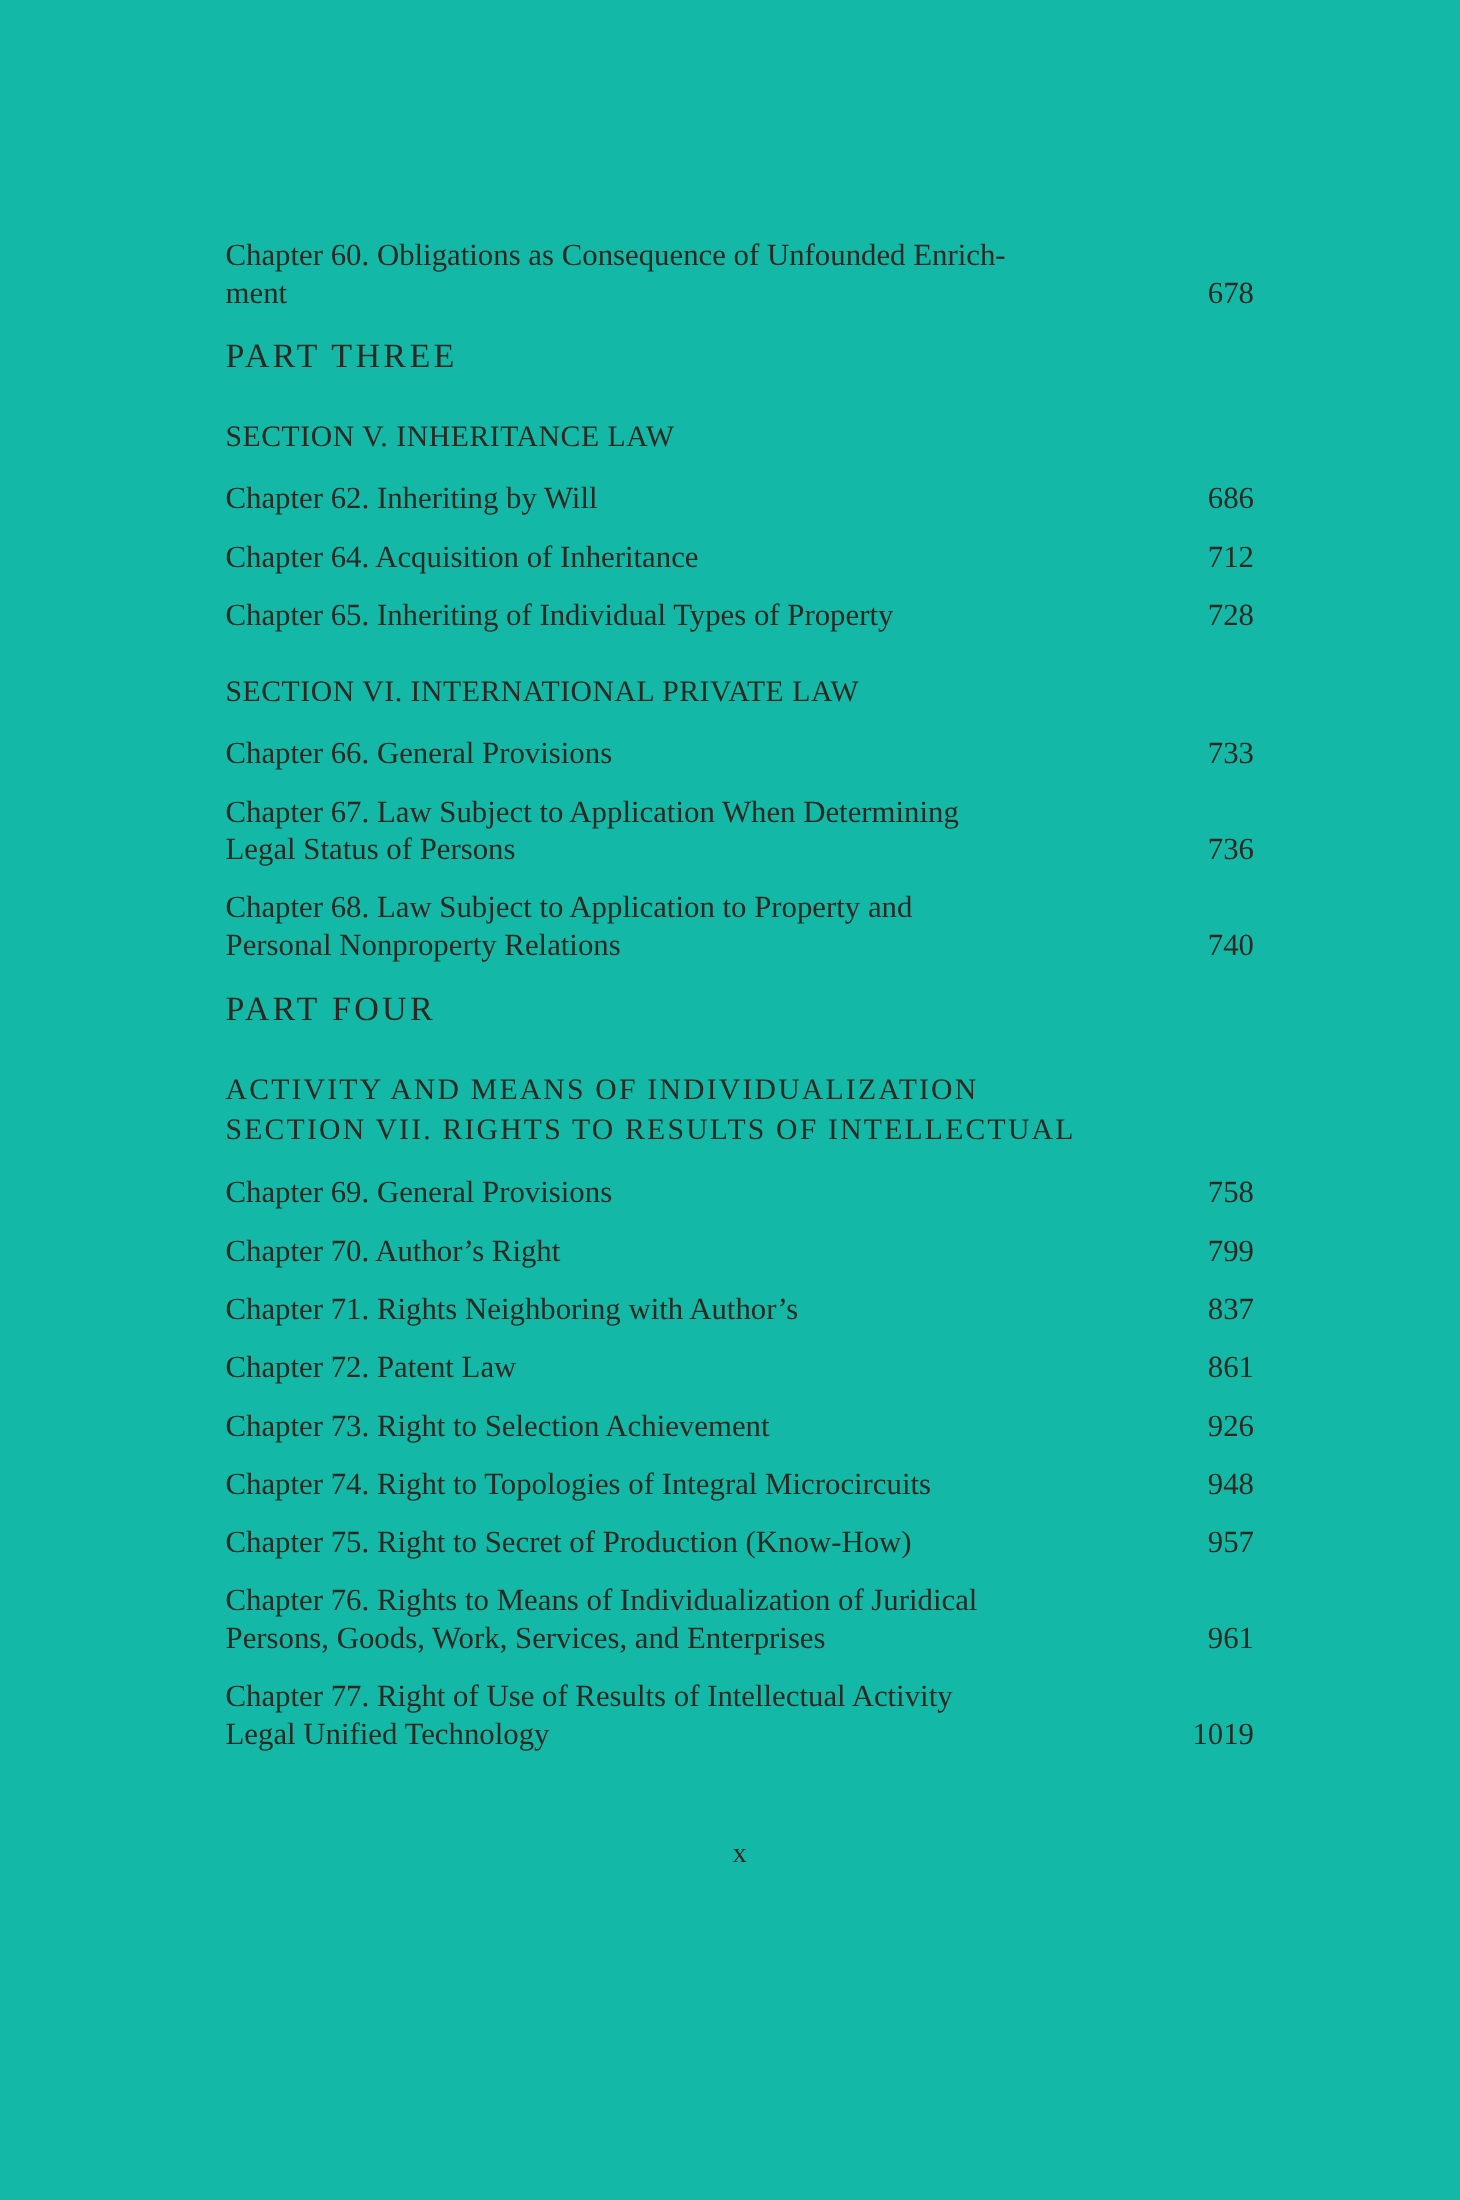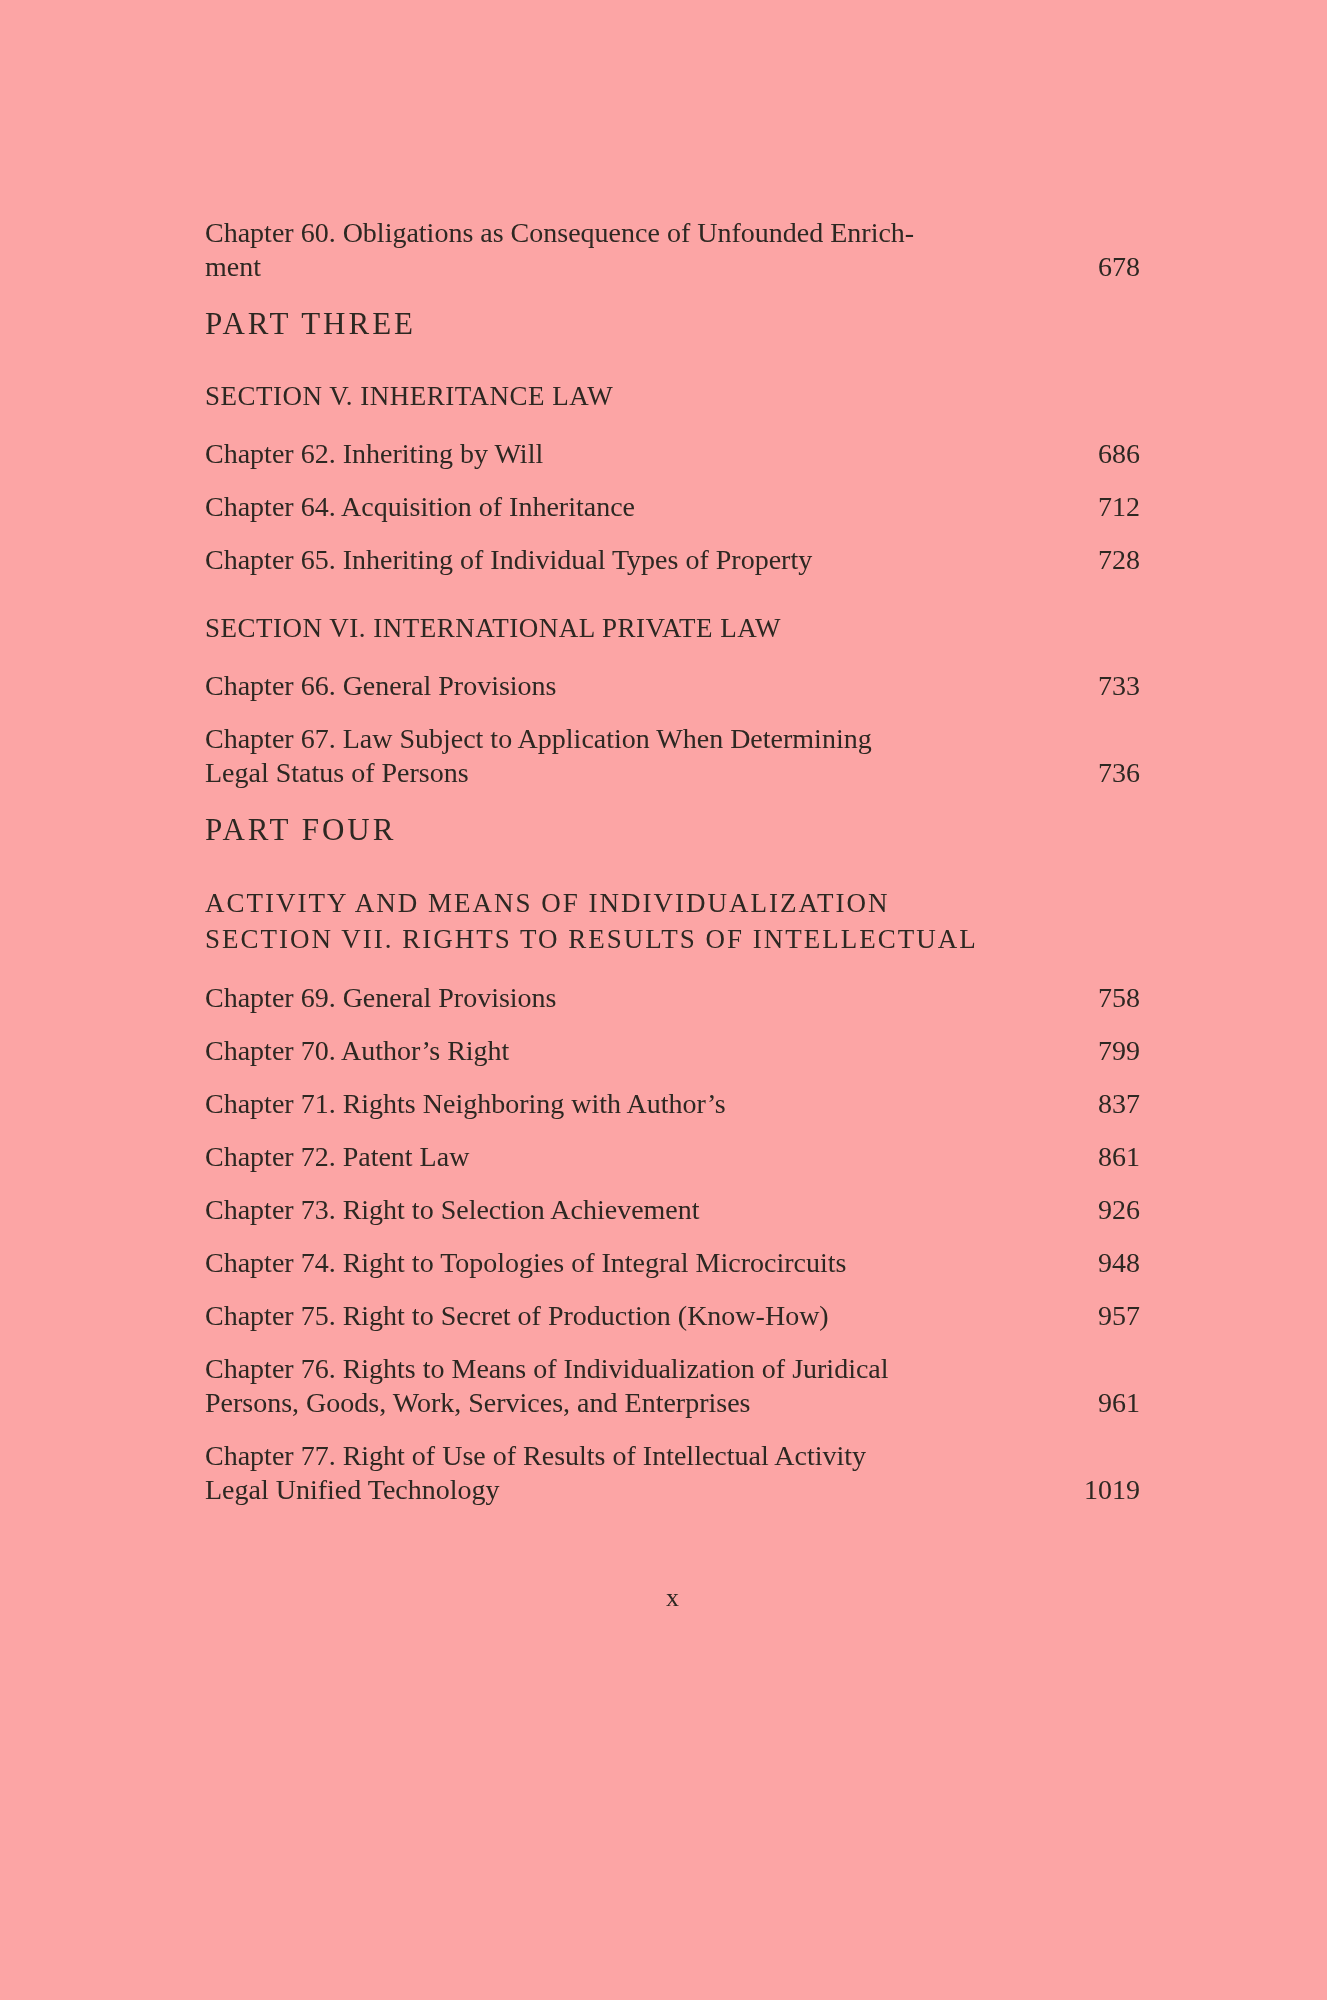--- a/index.html
+++ b/index.html
@@ -5,21 +5,21 @@
   html, body {
     margin: 0;
     padding: 0;
     background: #FBF9E4;
   }
   .page {
     position: relative;
     width: 1327px;
     height: 2000px;
     margin: 0 auto;
-    background: #fca5a5;
+    background: #14b8a6;
     color: #2D2822;
     font-family: "Liberation Serif", "DejaVu Serif", serif;
     box-sizing: border-box;
     padding: 216px 187px 0 205px;
     overflow: hidden;
   }
   .toc-list { width: 100%; }
 
   .entry {
     display: flex;
@@ -108,20 +108,27 @@
         </div>
         <div class="page-num">733</div>
       </div>
       <div class="entry">
         <div class="entry-lines">
           <span class="line">Chapter 67. Law Subject to Application When Determining</span>
           <span class="line">Legal Status of Persons</span>
         </div>
         <div class="page-num">736</div>
       </div>
+      <div class="entry">
+        <div class="entry-lines">
+          <span class="line">Chapter 68. Law Subject to Application to Property and</span>
+          <span class="line">Personal Nonproperty Relations</span>
+        </div>
+        <div class="page-num">740</div>
+      </div>
       <div class="block-part">PART FOUR</div>
       <div class="block-section wide">
         <span class="line">ACTIVITY AND MEANS OF INDIVIDUALIZATION</span>
         <span class="line">SECTION VII. RIGHTS TO RESULTS OF INTELLECTUAL</span>
       </div>
       <div class="entry">
         <div class="entry-lines">
           <span class="line">Chapter 69. General Provisions</span>
         </div>
         <div class="page-num">758</div>

